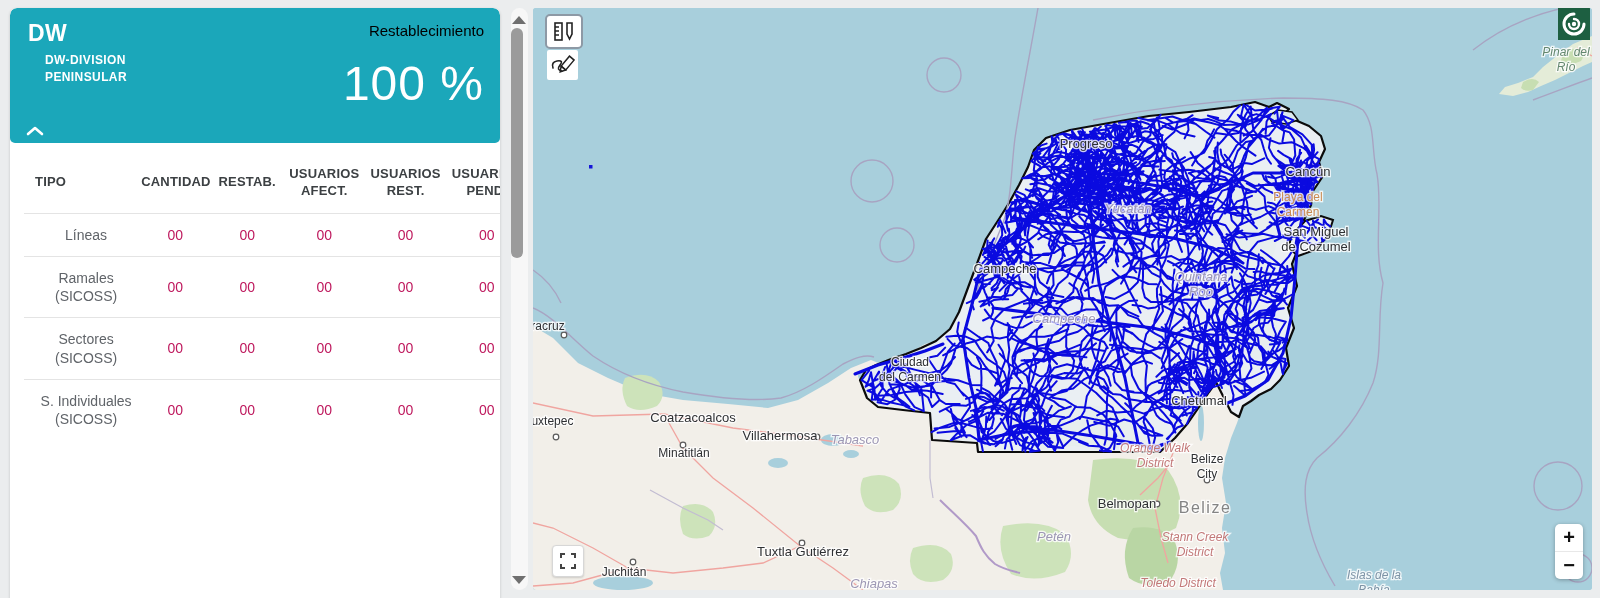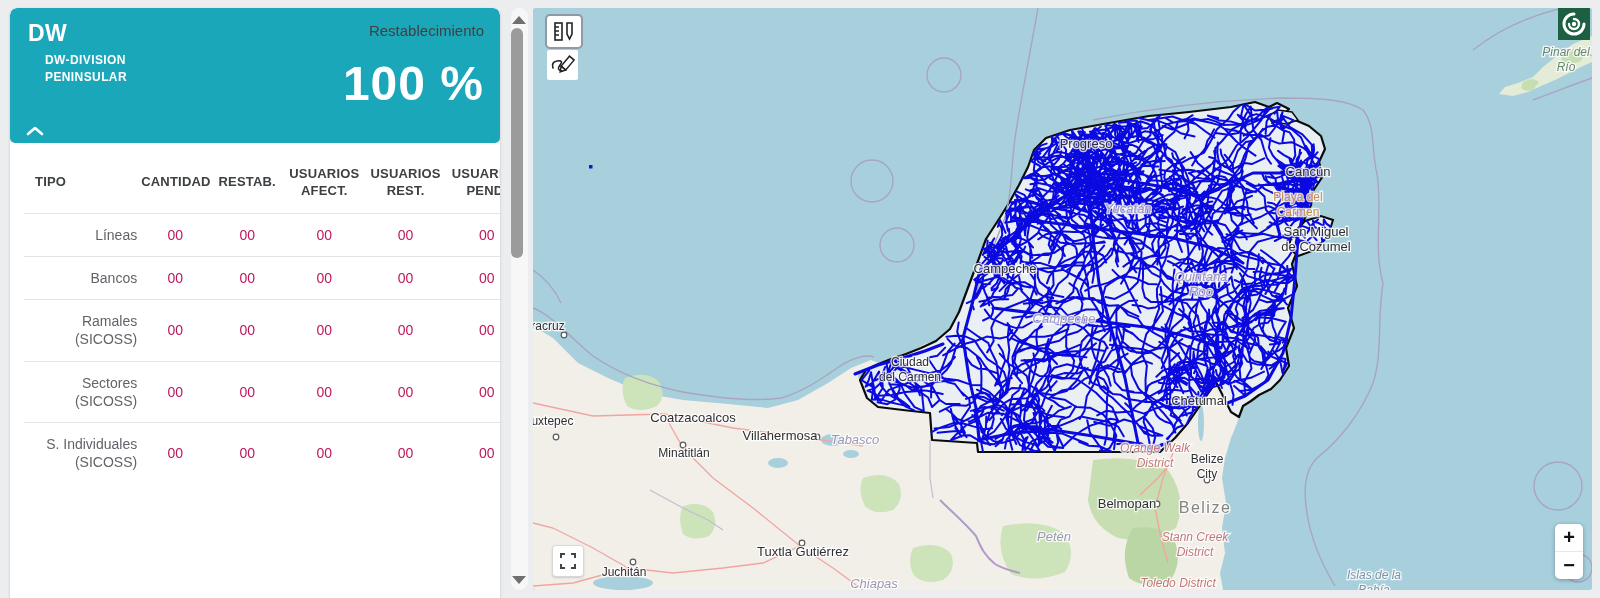--- a/index.html
+++ b/index.html
@@ -7,32 +7,32 @@
   #stage{position:relative;width:1600px;height:598px;padding-left:8px;}
 
   
   #left-panel{position:absolute;left:10px;top:8px;width:490px;height:640px;background:#fff;
     border-radius:7px;box-shadow:0 1px 3px rgba(0,0,0,.18);overflow:hidden;}
   .panel-header{position:relative;height:135px;background:#1ba7ba;border-radius:7px 7px 5px 5px;
     color:#fff;padding:0;}
   .ph-title{position:absolute;left:18px;top:12px;font-size:23px;font-weight:bold;letter-spacing:.5px;}
   .ph-subtitle{position:absolute;left:35px;top:44px;width:150px;font-size:12px;font-weight:bold;
     letter-spacing:.4px;line-height:1.45;}
-  .ph-metric-label{position:absolute;right:16px;top:14px;font-size:15px;color:#404040;font-weight:400;}
-  .ph-metric-value{position:absolute;right:16px;top:48px;font-size:48px;font-weight:bold;letter-spacing:1px;}
+  .ph-metric-label{position:absolute;right:16px;top:14px;font-size:15px;color:#000000;font-weight:400;}
+  .ph-metric-value{position:absolute;right:16px;top:48px;font-size:48px;font-weight:normal;letter-spacing:1px;}
   .ph-chevron{position:absolute;left:16px;bottom:6px;width:18px;height:12px;cursor:pointer;}
 
   
   #res-table{border-collapse:collapse;table-layout:fixed;width:504px;margin:7px 0 0 14px;}
   #res-table th{font-size:13px;font-weight:bold;color:#3c4043;text-align:center;vertical-align:middle;
     padding:16px 2px 13px;line-height:1.3;letter-spacing:.2px;}
   #res-table th:first-child{text-align:left;padding-left:11px;}
   #res-table td{font-size:14px;color:#be185d;text-align:center;padding:12px 2px;line-height:1.3;
     border-top:1px solid #e4e4e4;}
-  #res-table td:first-child{text-align:right;padding-left:11px;color:#606469;}
+  #res-table td:first-child{text-align:center;padding-left:11px;color:#606469;}
 
   
   #scrollbar{position:absolute;left:508px;top:8px;width:22px;height:582px;}
   .sb-track{position:absolute;left:3px;top:0;width:17px;height:582px;background:#f7f7f7;border-radius:9px;}
   .sb-up{position:absolute;left:4px;top:8px;width:0;height:0;border-left:7px solid transparent;
     border-right:7px solid transparent;border-bottom:8px solid #6f6f6f;cursor:pointer;}
   .sb-down{position:absolute;left:4px;bottom:6px;width:0;height:0;border-left:7px solid transparent;
     border-right:7px solid transparent;border-top:8px solid #6f6f6f;cursor:pointer;}
   .sb-thumb{position:absolute;left:3px;top:20px;width:12px;height:230px;background:#9b9b9b;
     border-radius:7px;cursor:pointer;}
@@ -97,28 +97,20 @@
             <th>CANTIDAD</th>
             <th>RESTAB.</th>
             <th>USUARIOS AFECT.</th>
             <th>USUARIOS REST.</th>
             <th>USUARIOS PEND.</th>
           </tr>
         </thead>
       <tbody>
           <tr>
             <td>Líneas</td>
-            <td>00</td>
-            <td>00</td>
-            <td>00</td>
-            <td>00</td>
-            <td>00</td>
-          </tr>
-          <tr>
-            <td>Bancos</td>
             <td>00</td>
             <td>00</td>
             <td>00</td>
             <td>00</td>
             <td>00</td>
           </tr>
           <tr>
             <td>Ramales (SICOSS)</td>
             <td>00</td>
             <td>00</td>

